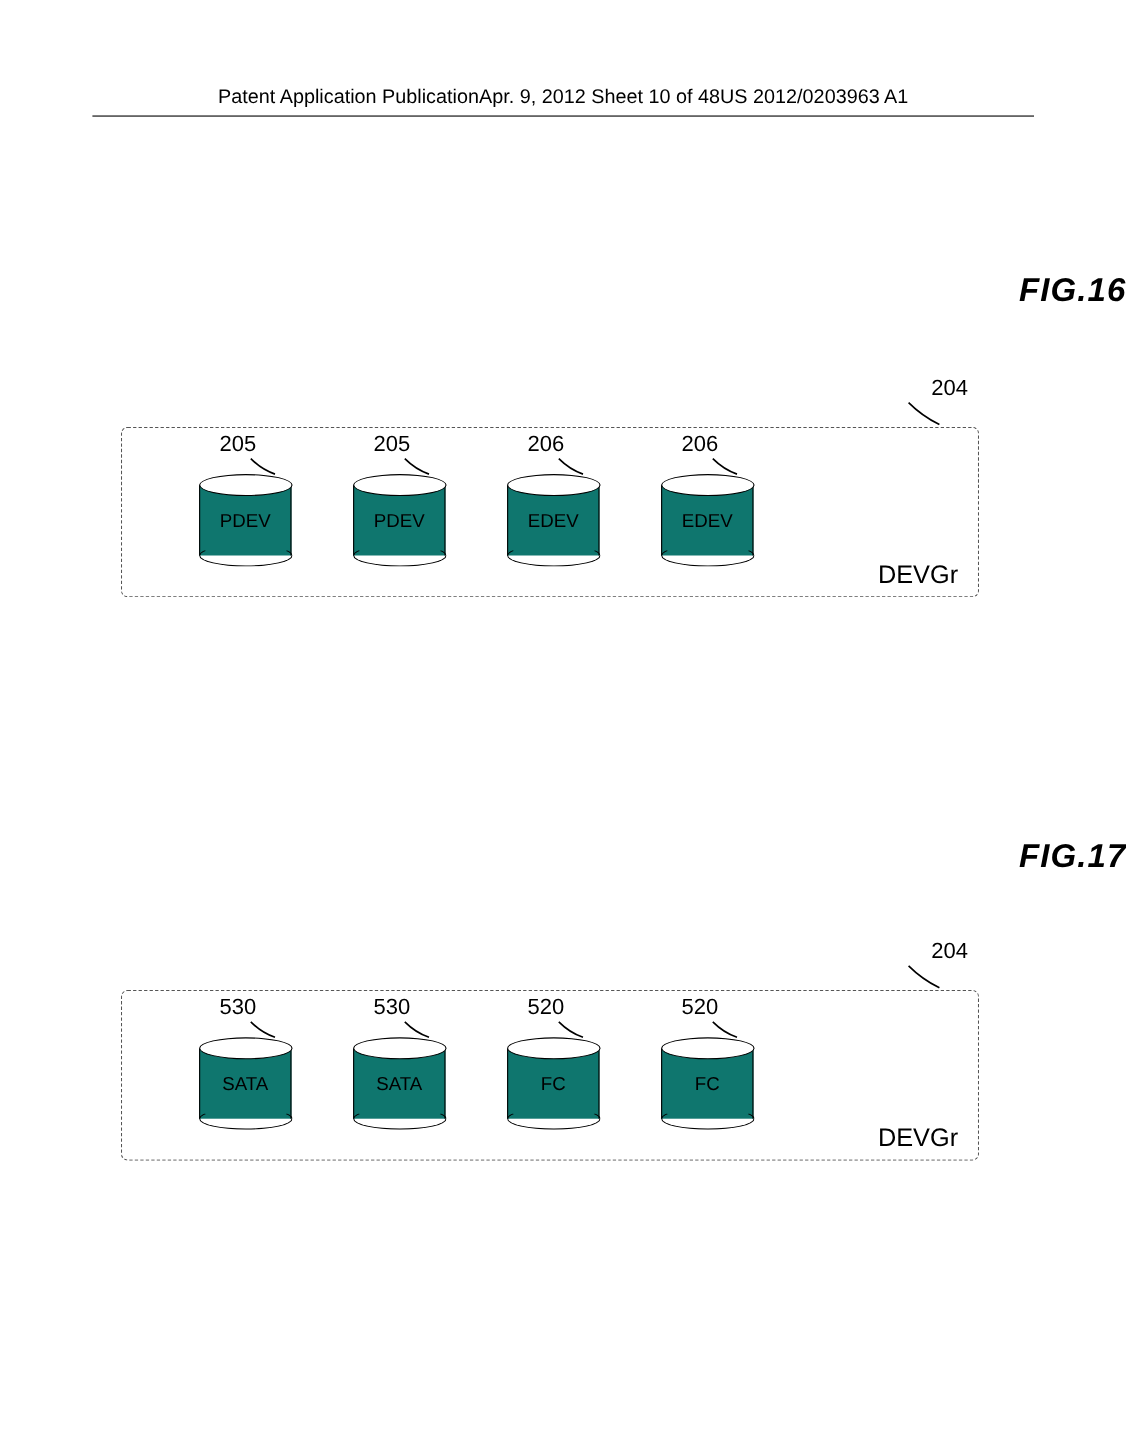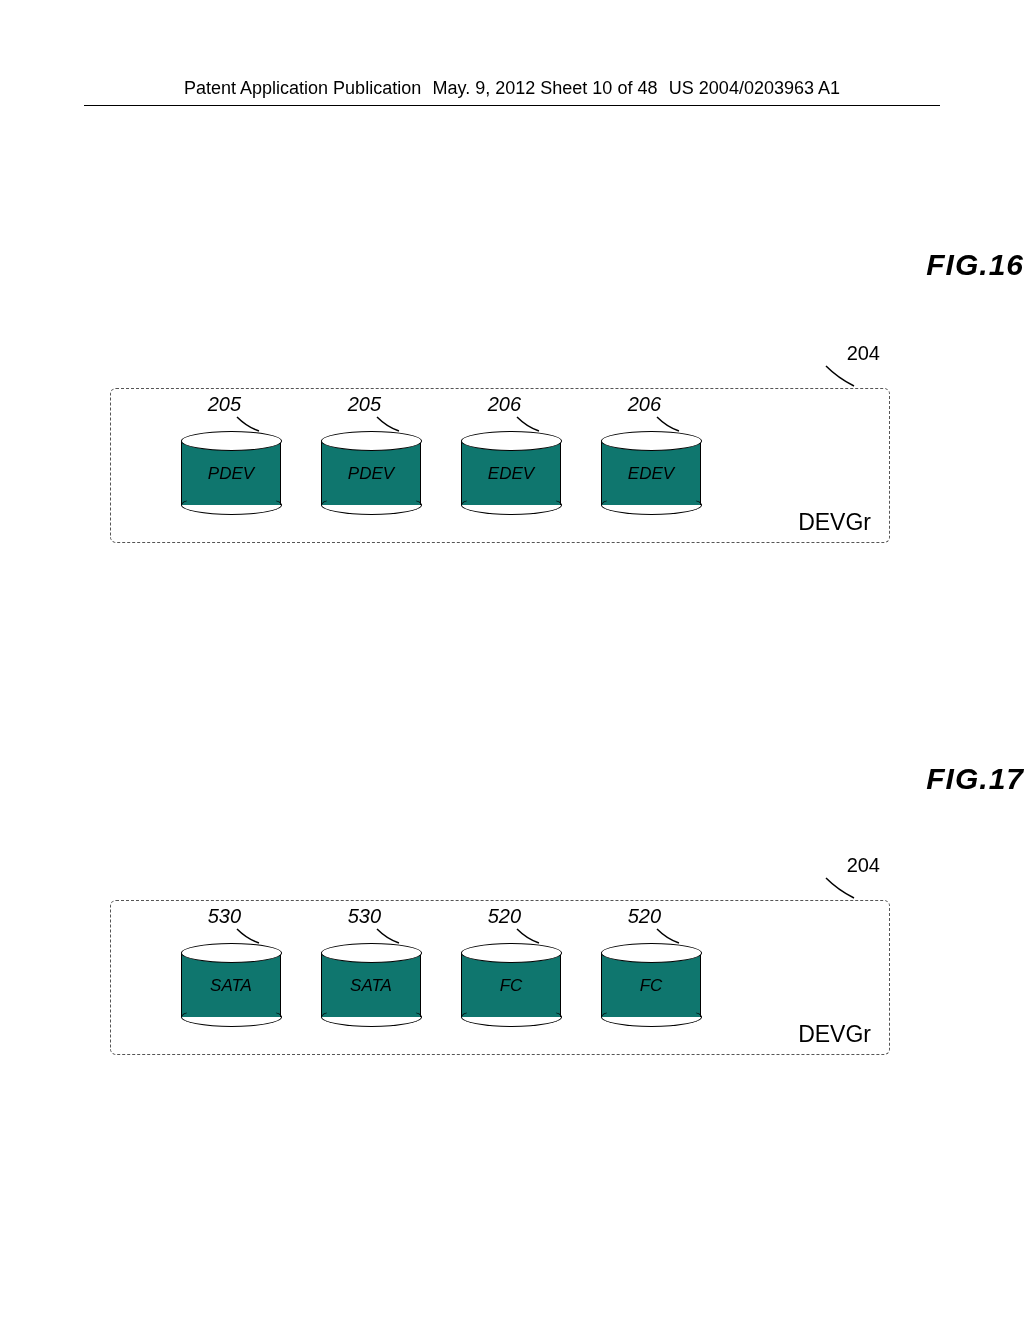--- a/index.html
+++ b/index.html
@@ -11,21 +11,21 @@
     color: #000;
     position: relative;
   }
   .header {
     position: absolute;
     top: 78px;
     left: 0;
     right: 0;
     padding: 0 100px 6px 100px;
     display: flex;
-    justify-content: space-between;
+    justify-content: center;
     font-size: 18px;
     border-bottom: 1.5px solid #000;
     margin: 0 84px;
   }
   .header .left { font-weight: normal; }
   .header .mid  { font-weight: normal; }
   .header .right{ font-weight: normal; }
 
   .fig-caption {
     position: absolute;
@@ -71,23 +71,22 @@
   .group-tick {
     position: absolute;
     top: -24px;
     right: 28px;
     width: 38px;
     height: 24px;
   }
 
   .cyl {
     position: absolute;
-    width: 100px;
+    width: 84px;
     top: 52px;
-    font-style: italic;
   }
   .cyl .body {
     position: relative;
     width: 100%;
     height: 64px;
     border-left: 1.5px solid #000;
     border-right: 1.5px solid #000;
     background: #0f766e;
   }
   .cyl .top-ellipse {
@@ -138,22 +137,22 @@
   .c1 { left: 70px; }
   .c2 { left: 210px; }
   .c3 { left: 350px; }
   .c4 { left: 490px; }
 </style>
 </head>
 <body>
 
 <div class="header">
   <span class="left">Patent Application Publication</span>
-  <span class="mid">May. 9, 2012  Sheet 10 of 48</span>
-  <span class="right">US 2004/0203963 A1</span>
+  <span class="mid">Apr. 9, 2012  Sheet 10 of 48</span>
+  <span class="right">US 2012/0203963 A1</span>
 </div>
 
 <div id="cap16" class="fig-caption">FIG.16</div>
 
 <div id="fig16" class="fig-wrap">
   <div class="group-tag">204</div>
   <svg class="group-tick" viewBox="0 0 38 24">
     <path d="M2 2 Q 14 14 30 22" stroke="#000" stroke-width="1.5" fill="none"></path>
   </svg>
   <div class="devgr-box">

